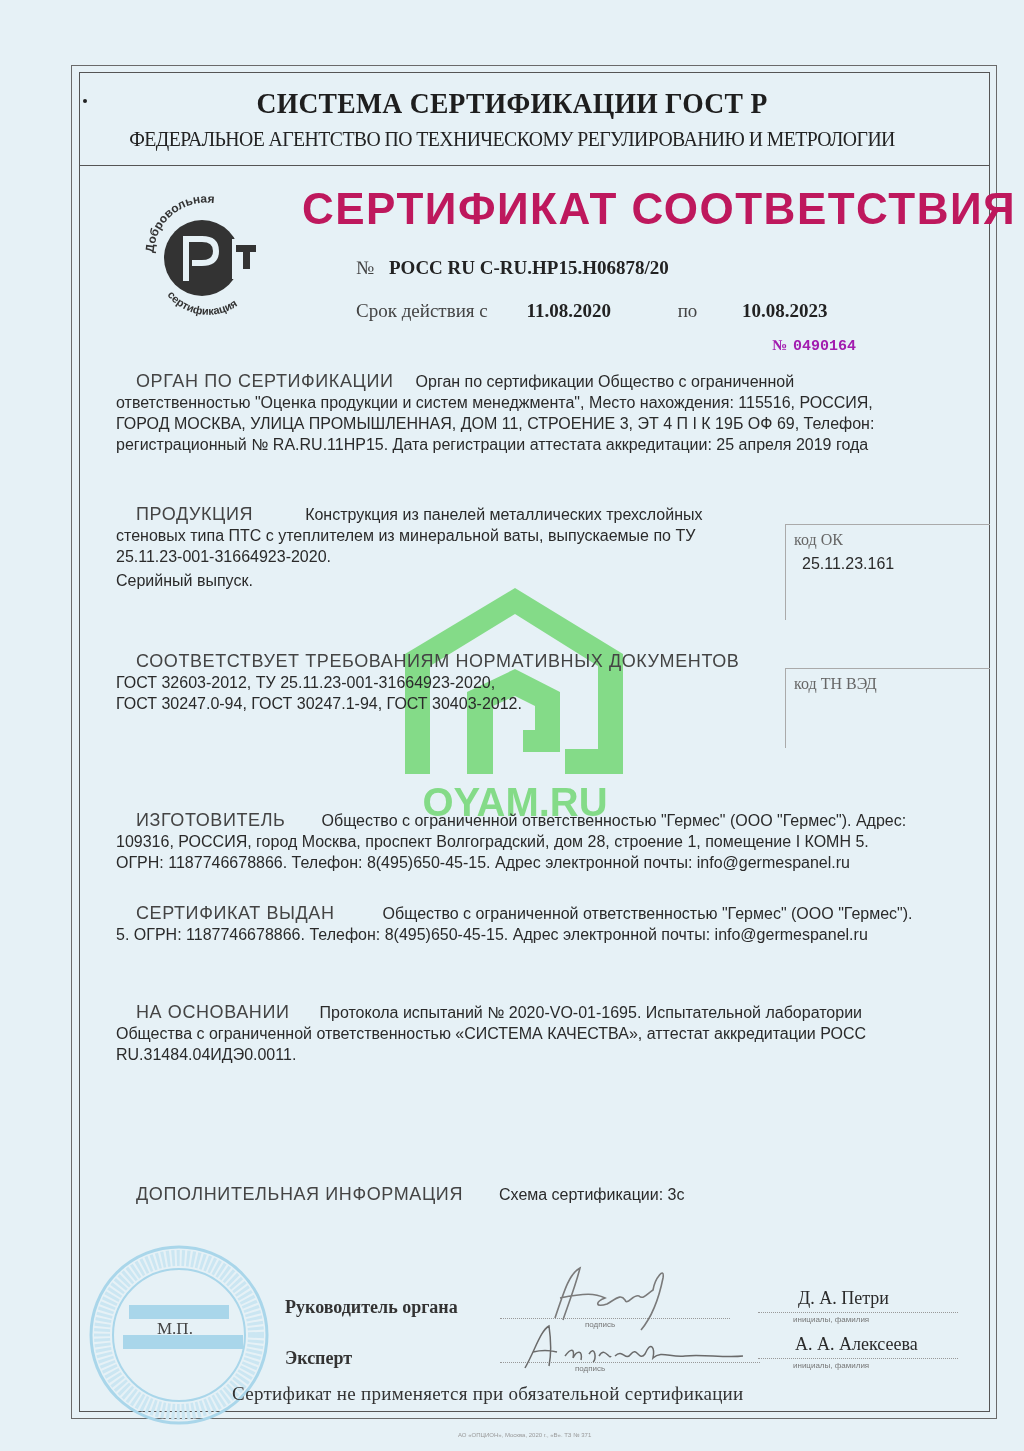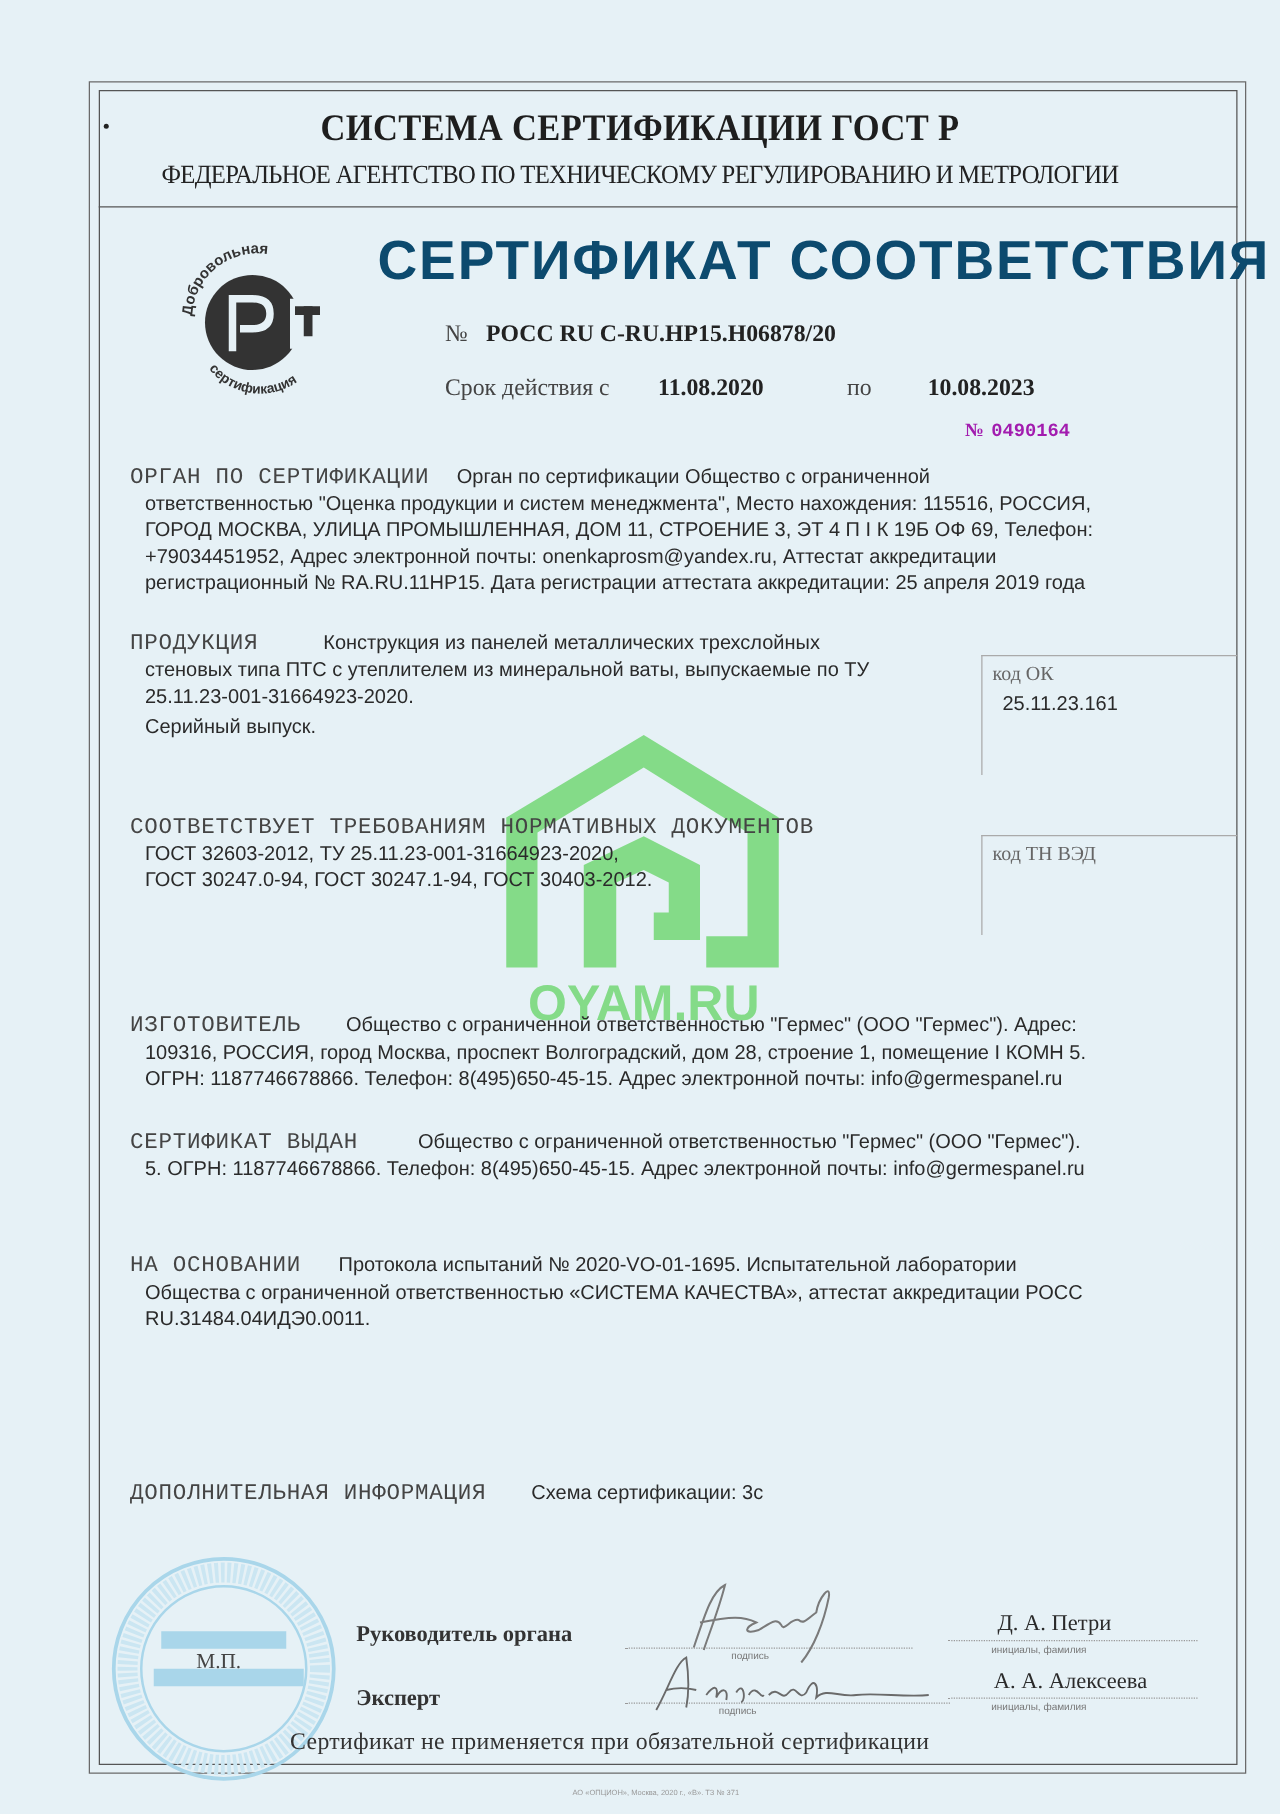--- a/index.html
+++ b/index.html
@@ -6,31 +6,31 @@
   body{width:1024px;height:1451px;background:#e6f1f6;position:relative;overflow:hidden;
        font-family:"Liberation Sans",sans-serif;color:#2a2a2a;}
   .frame-outer{position:absolute;left:71px;top:65px;width:926px;height:1354px;border:1.5px solid #6a6a6a;box-sizing:border-box;}
   .frame-inner{position:absolute;left:79px;top:72px;width:911px;height:1340px;border:1.5px solid #555;box-sizing:border-box;}
   .divider{position:absolute;left:79px;top:165px;width:911px;height:0;border-top:1.5px solid #555;}
   .serif{font-family:"Liberation Serif",serif;}
   .abs{position:absolute;}
   .h-system{left:0;width:1024px;top:86px;text-align:center;font-size:30px;font-weight:bold;letter-spacing:0.3px;color:#1e1e1e;transform:scaleX(0.92);}
   .h-agency{left:0;width:1024px;top:127px;text-align:center;font-size:21px;color:#222;letter-spacing:-0.6px;transform:scaleX(0.94);}
   .dot{left:83px;top:99px;width:4px;height:4px;border-radius:50%;background:#222;}
-  .h-cert{left:302px;top:184px;font-size:44px;font-weight:bold;letter-spacing:1.5px;color:#0c4a6e;}
+  .h-cert{left:302px;top:184px;font-size:44px;font-weight:bold;letter-spacing:1.5px;color:#be185d;}
   .logo{left:140px;top:193px;width:130px;height:130px;}
   .numline{left:356px;top:257px;font-size:19px;}
   .numline .lbl{color:#444;margin-right:10px;}
   .numline .val{font-weight:bold;color:#222;}
   .validity{left:356px;top:300px;font-size:19px;color:#444;}
   .validity b{color:#222;}
   .blank-no{left:772px;top:337px;font-size:15px;color:#a21caf;font-family:"Liberation Mono",monospace;font-weight:bold;}
   .blank-no .n{margin-right:6px;font-family:"Liberation Serif",serif;}
   .sec{position:absolute;left:104px;font-size:16px;line-height:21px;color:#2a2a2a;}
-  .sec .label{font-family:Liberation Mono, monospace;font-size:18px;color:#444;letter-spacing:0.6px;margin-right:22px;}
+  .sec .label{font-family:Liberation Sans, sans-serif;font-size:18px;color:#444;letter-spacing:0.6px;margin-right:22px;margin-left:32px;}
   .sec .body{padding-left:12px;display:block;}
   .codebox{position:absolute;left:785px;width:205px;border-top:1px solid #aaa;border-left:1px solid #aaa;box-sizing:border-box;}
   .codebox .cl{font-family:"Liberation Serif",serif;font-size:16px;color:#666;padding:6px 0 0 8px;}
   .codebox .cv{font-size:16px;color:#2a2a2a;padding:6px 0 0 16px;}
   .watermark{position:absolute;left:395px;top:584px;width:240px;height:240px;opacity:0.72;}
   .sig-row{position:absolute;font-family:"Liberation Serif",serif;font-size:18px;color:#333;font-weight:bold;text-align:right;}
   .sig-line{position:absolute;border-top:1px dotted #999;}
   .tiny{position:absolute;font-size:8px;color:#777;}
   .name{position:absolute;font-family:"Liberation Serif",serif;font-size:18px;color:#2a2a2a;}
   .stamp{position:absolute;left:87px;top:1243px;width:185px;height:185px;}
@@ -82,21 +82,20 @@
 </div>
 
 <div class="abs blank-no">
   <span class="n">№</span><span>0490164</span>
 </div>
 
 <div class="sec" style="top:371px;width:860px;">
   <span class="label">ОРГАН ПО СЕРТИФИКАЦИИ</span><span>Орган по сертификации Общество с ограниченной</span>
   <span class="body">ответственностью "Оценка продукции и систем менеджмента", Место нахождения: 115516, РОССИЯ,</span>
   <span class="body">ГОРОД МОСКВА, УЛИЦА ПРОМЫШЛЕННАЯ, ДОМ 11, СТРОЕНИЕ 3, ЭТ 4 П I К 19Б ОФ 69, Телефон:</span>
-  <span class="body">+79034451952, Адрес электронной почты: onenkaprosm@yandex.ru, Аттестат аккредитации</span>
   <span class="body">регистрационный № RA.RU.11НР15. Дата регистрации аттестата аккредитации: 25 апреля 2019 года</span>
 </div>
 
 <div class="sec" style="top:504px;width:680px;">
   <span class="label" style="margin-right:52px">ПРОДУКЦИЯ</span><span>Конструкция из панелей металлических трехслойных</span>
   <span class="body">стеновых типа ПТС с утеплителем из минеральной ваты, выпускаемые по ТУ</span>
   <span class="body">25.11.23-001-31664923-2020.</span>
   <span class="body" style="margin-top:3px">Серийный выпуск.</span>
 </div>
 <div class="codebox" style="top:524px;height:96px;">

